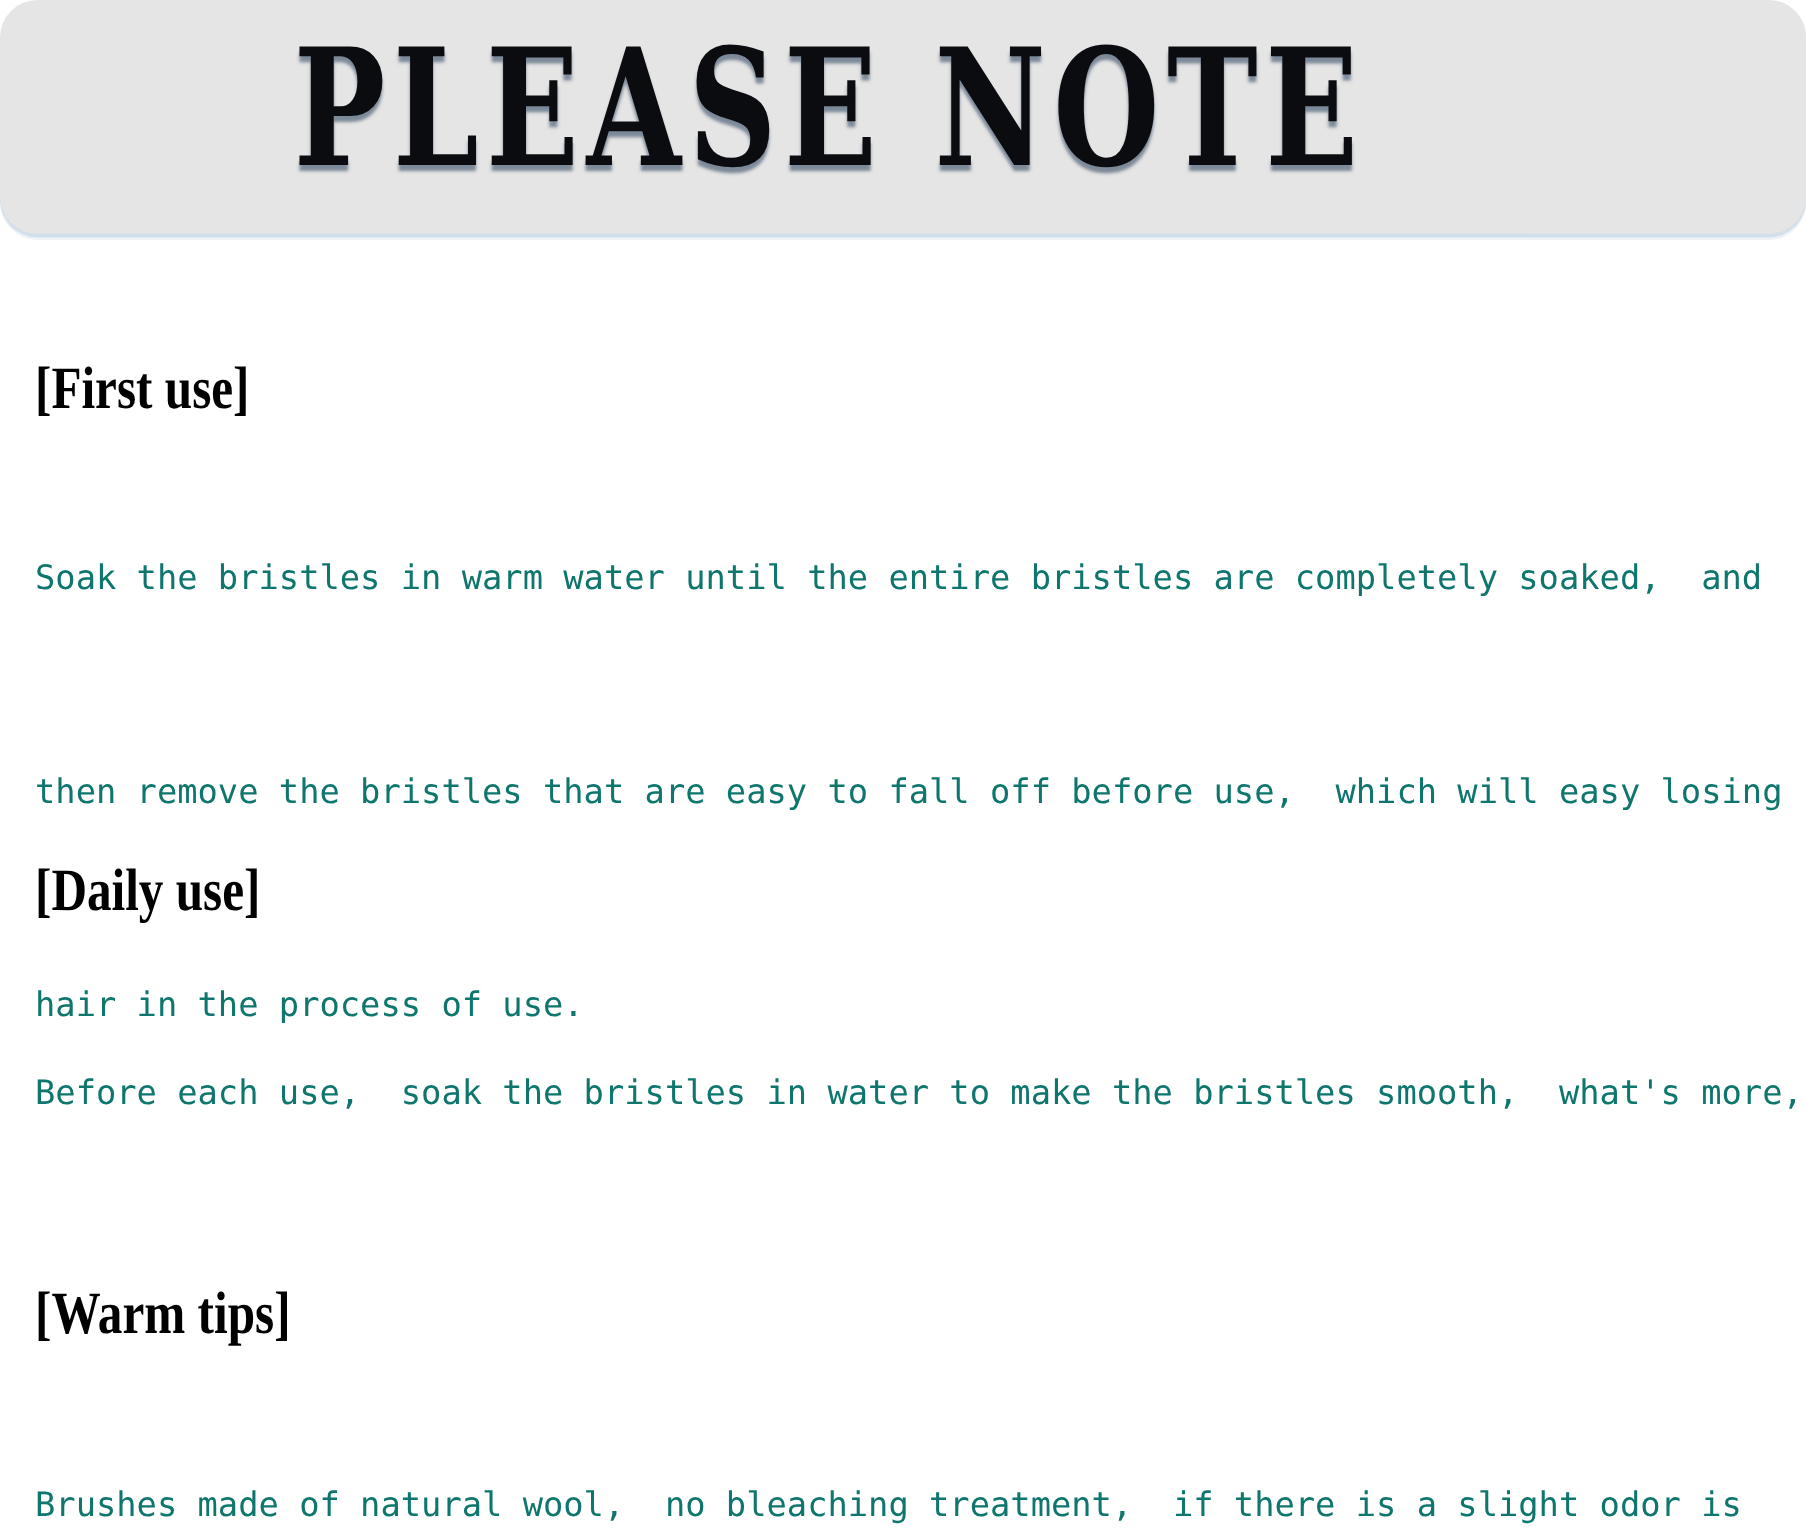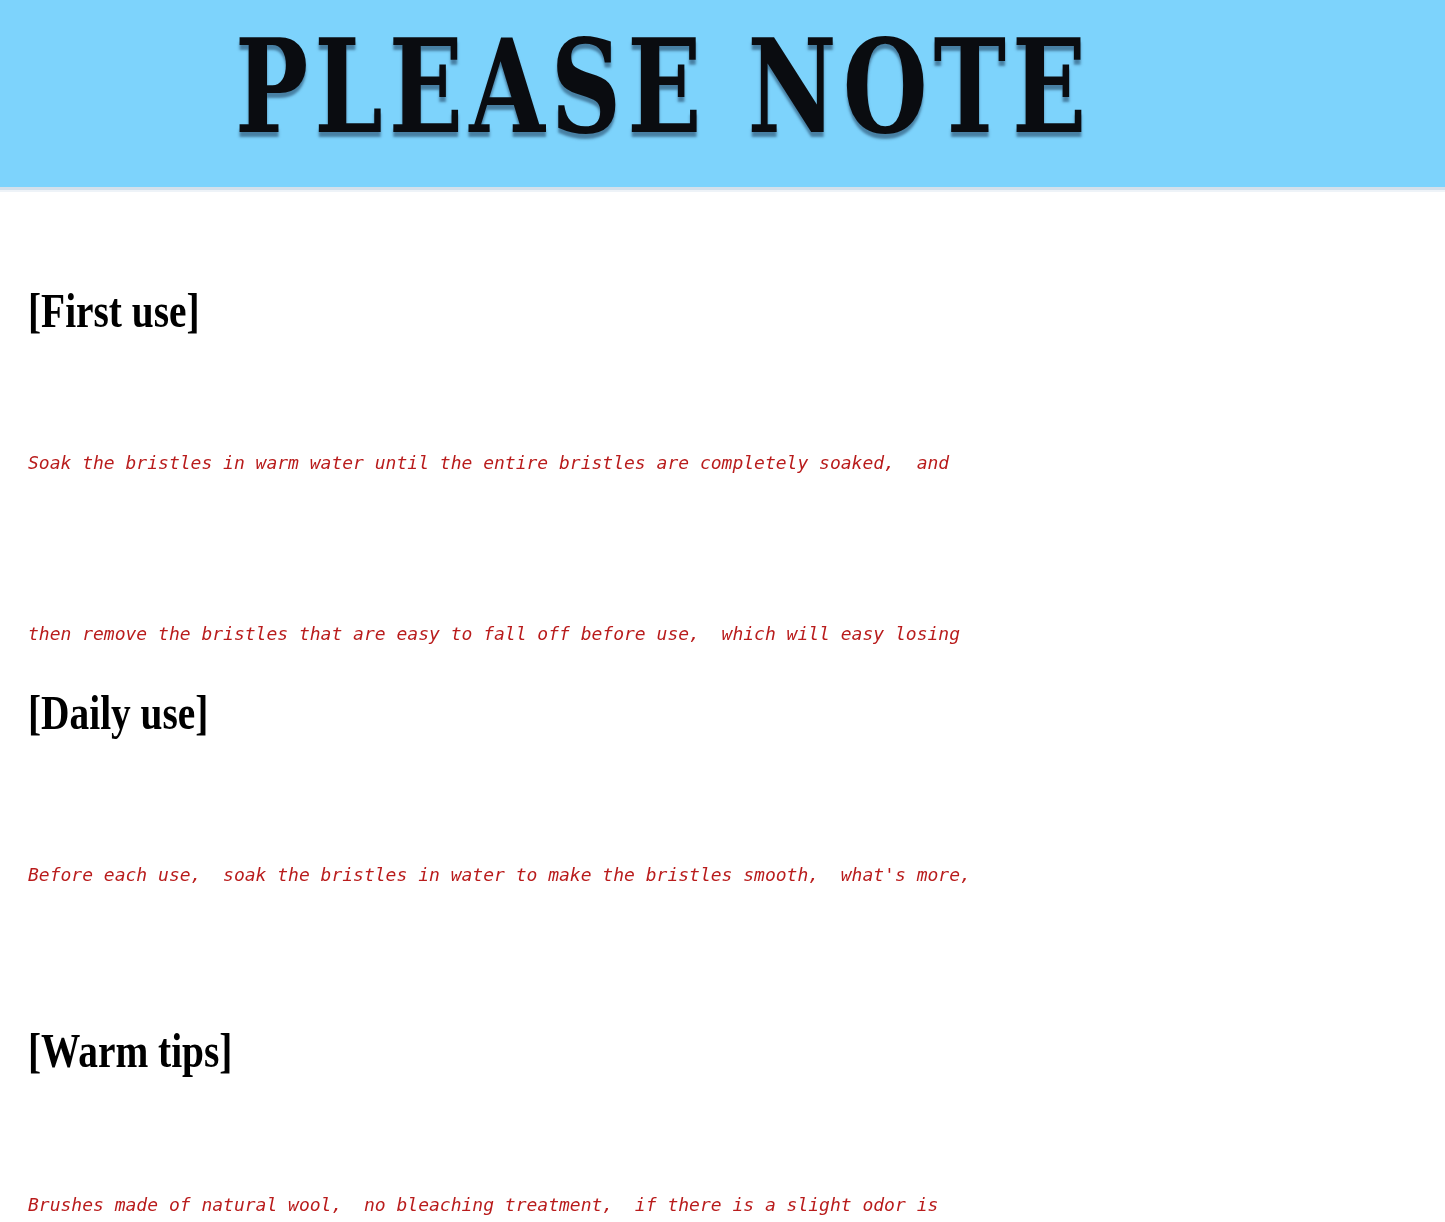--- a/index.html
+++ b/index.html
@@ -9,24 +9,25 @@
     position: relative;
     background: #ffffff;
     overflow: hidden;
     font-family: "DejaVu Sans Mono", monospace;
   }
   .banner {
     position: absolute;
     top: 0; left: 0;
     width: 1445px;
     height: 187px;
-    background: #7dd3fc;
+    background: #e5e5e5;
     box-shadow: 0 3px 0 #d3e0eb, 0 5px 0 #eef3f8;
     display: flex;
     align-items: center;
+    border-radius: 30px;
   }
   .banner-title {
     margin: -14px 0 0 235px;
     font-family: "DejaVu Serif", serif;
     font-weight: bold;
     font-size: 130px;
     line-height: 1;
     letter-spacing: 8px;
     color: #0a0c10;
     transform: scaleX(0.75);
@@ -43,25 +44,24 @@
     line-height: 1;
     color: #000000;
     transform: scaleX(0.82);
     transform-origin: left top;
     white-space: nowrap;
   }
   .para {
     position: absolute;
     left: 28px;
     font-family: "DejaVu Sans Mono", monospace;
-    font-size: 18px;
+    font-size: 27px;
     line-height: 57px;
-    color: #b91c1c;
+    color: #0f766e;
     white-space: pre;
-    font-style: italic;
   }
   #heading-first { top: 247px; }
   #para-first    { top: 320px; }
   #heading-daily { top: 649px; }
   #para-daily    { top: 732px; }
   #heading-warm  { top: 987px; }
   #para-warm     { top: 1062px; }
 </style>
 </head>
 <body>
@@ -70,20 +70,21 @@
   <h1 class="banner-title">PLEASE NOTE</h1>
 </header>
 
 <main>
 
   <section>
     <h2 id="heading-first" class="heading">[First use]</h2>
     <div id="para-first" class="para">
       <div>Soak the bristles in warm water until the entire bristles are completely soaked,  and</div>
       <div>then remove the bristles that are easy to fall off before use,  which will easy losing</div>
+      <div>hair in the process of use.</div>
     </div>
   </section>
 
   <section>
     <h2 id="heading-daily" class="heading">[Daily use]</h2>
     <div id="para-daily" class="para">
       <div>Before each use,  soak the bristles in water to make the bristles smooth,  what's more,</div>
     </div>
   </section>
 

